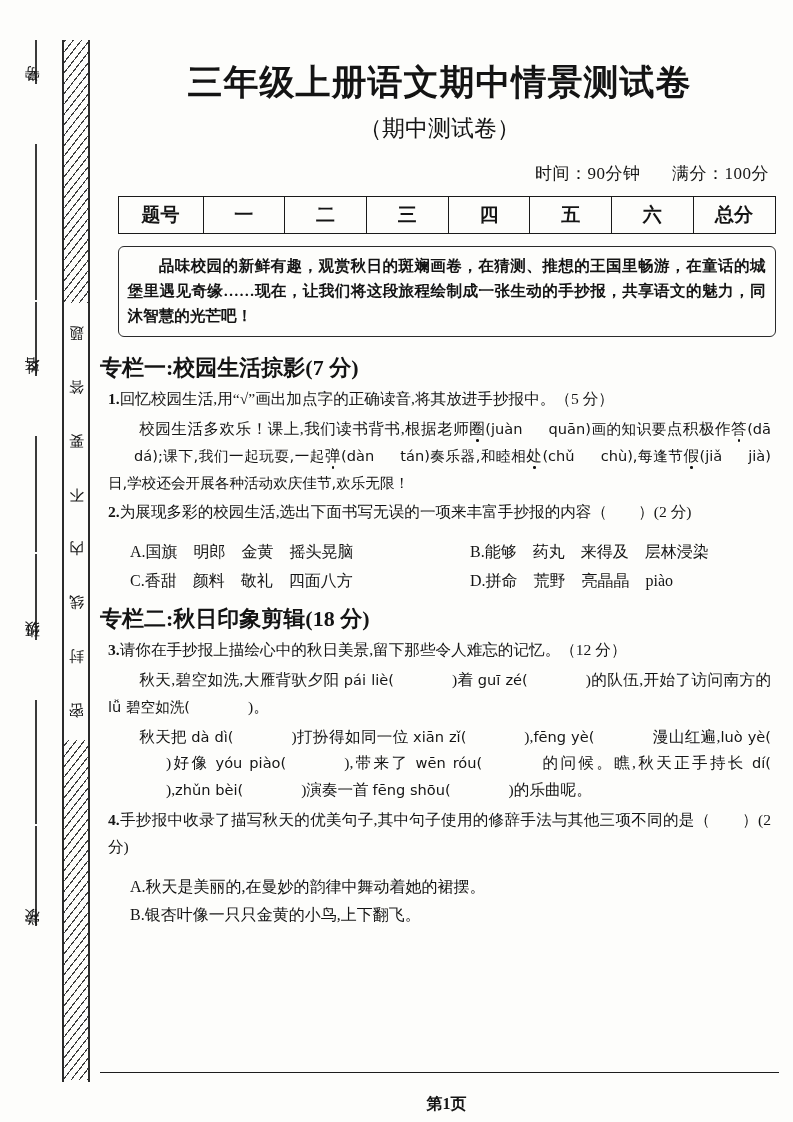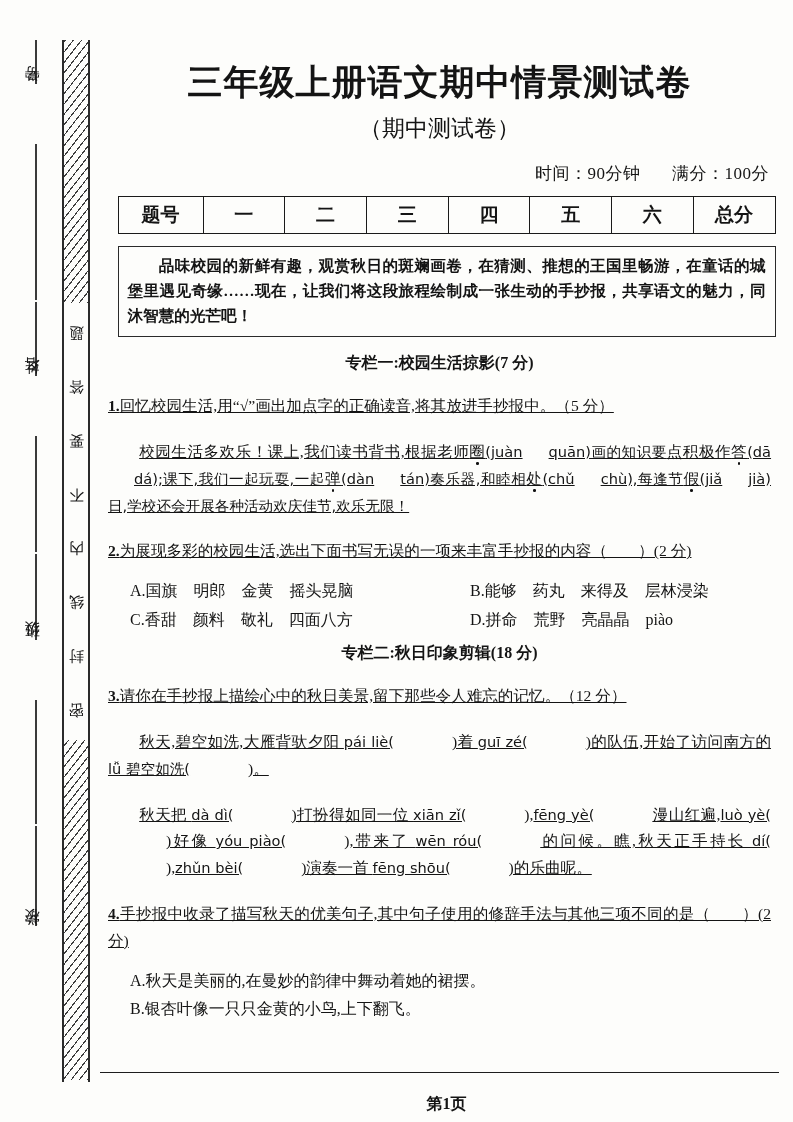--- a/index.html
+++ b/index.html
@@ -148,46 +148,44 @@
     font-family: "Liberation Serif", "DejaVu Serif", serif;
   }
   .score-table td.head-cell { width: 82px; }
 
   
   .intro-box {
     margin: 12px auto 16px auto;
     width: 658px;
     box-sizing: border-box;
     border: 1.4px solid #2a2a2a;
-    border-radius: 0;
+    border-radius: 6px;
     padding: 7px 9px 8px 9px;
     font-size: 15.6px;
     line-height: 1.58;
     text-align: justify;
     font-weight: bold;
   }
   .intro-box p { margin: 0; text-indent: 2em; }
 
   
   .sec-head {
     margin: 9px 0 3px 0;
-    text-align: center;
-    font-size: 16px;
+    font-size: 22px;
     font-weight: bold;
     padding-right: 14px;
   }
 
   
   .q {
-    margin: 19px 0 0 0;
+    margin: 3px 0 0 0;
     padding: 0 22px 0 8px;
     font-size: 15.6px;
     line-height: 1.72;
     text-align: justify;
-    text-decoration: underline;
   }
   .q .qnum { font-weight: bold; }
   .q-ind { text-indent: 2em; }
   .opts {
     padding: 0 6px 0 30px;
     font-size: 16px;
     line-height: 1.78;
     margin-top: 12px;
   }
   .opts .opt-row { display: block; white-space: nowrap; }

